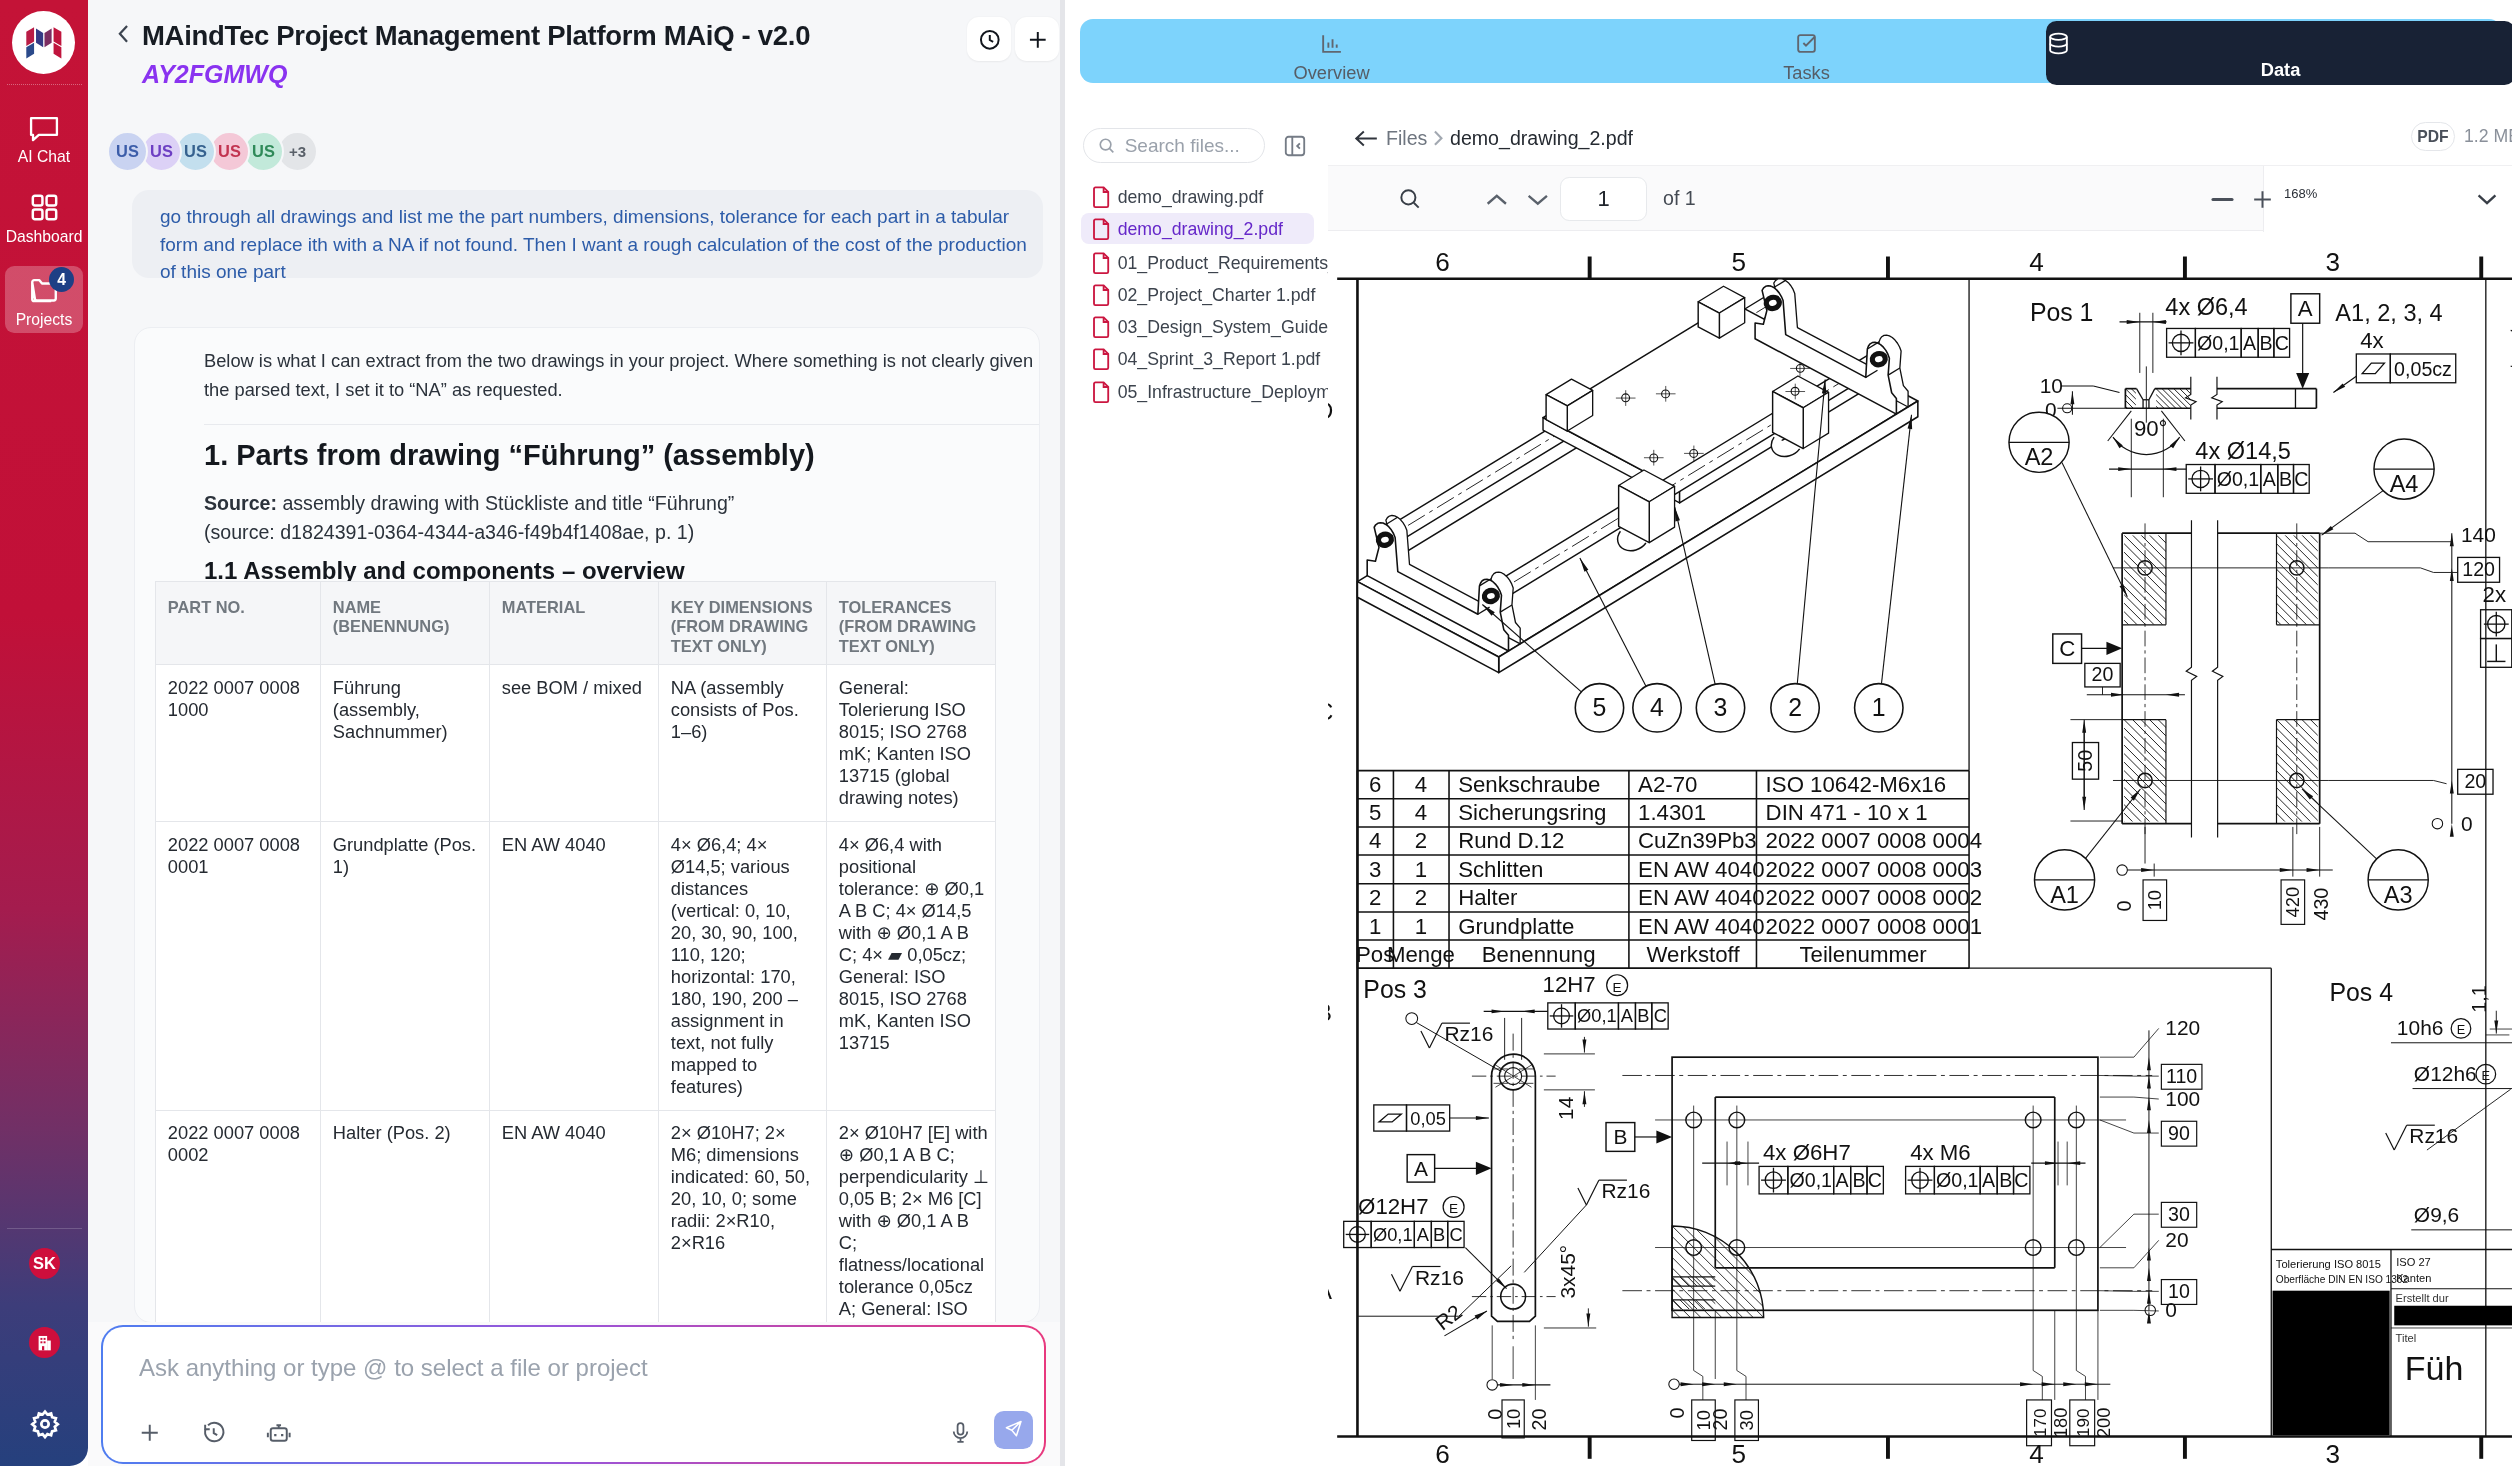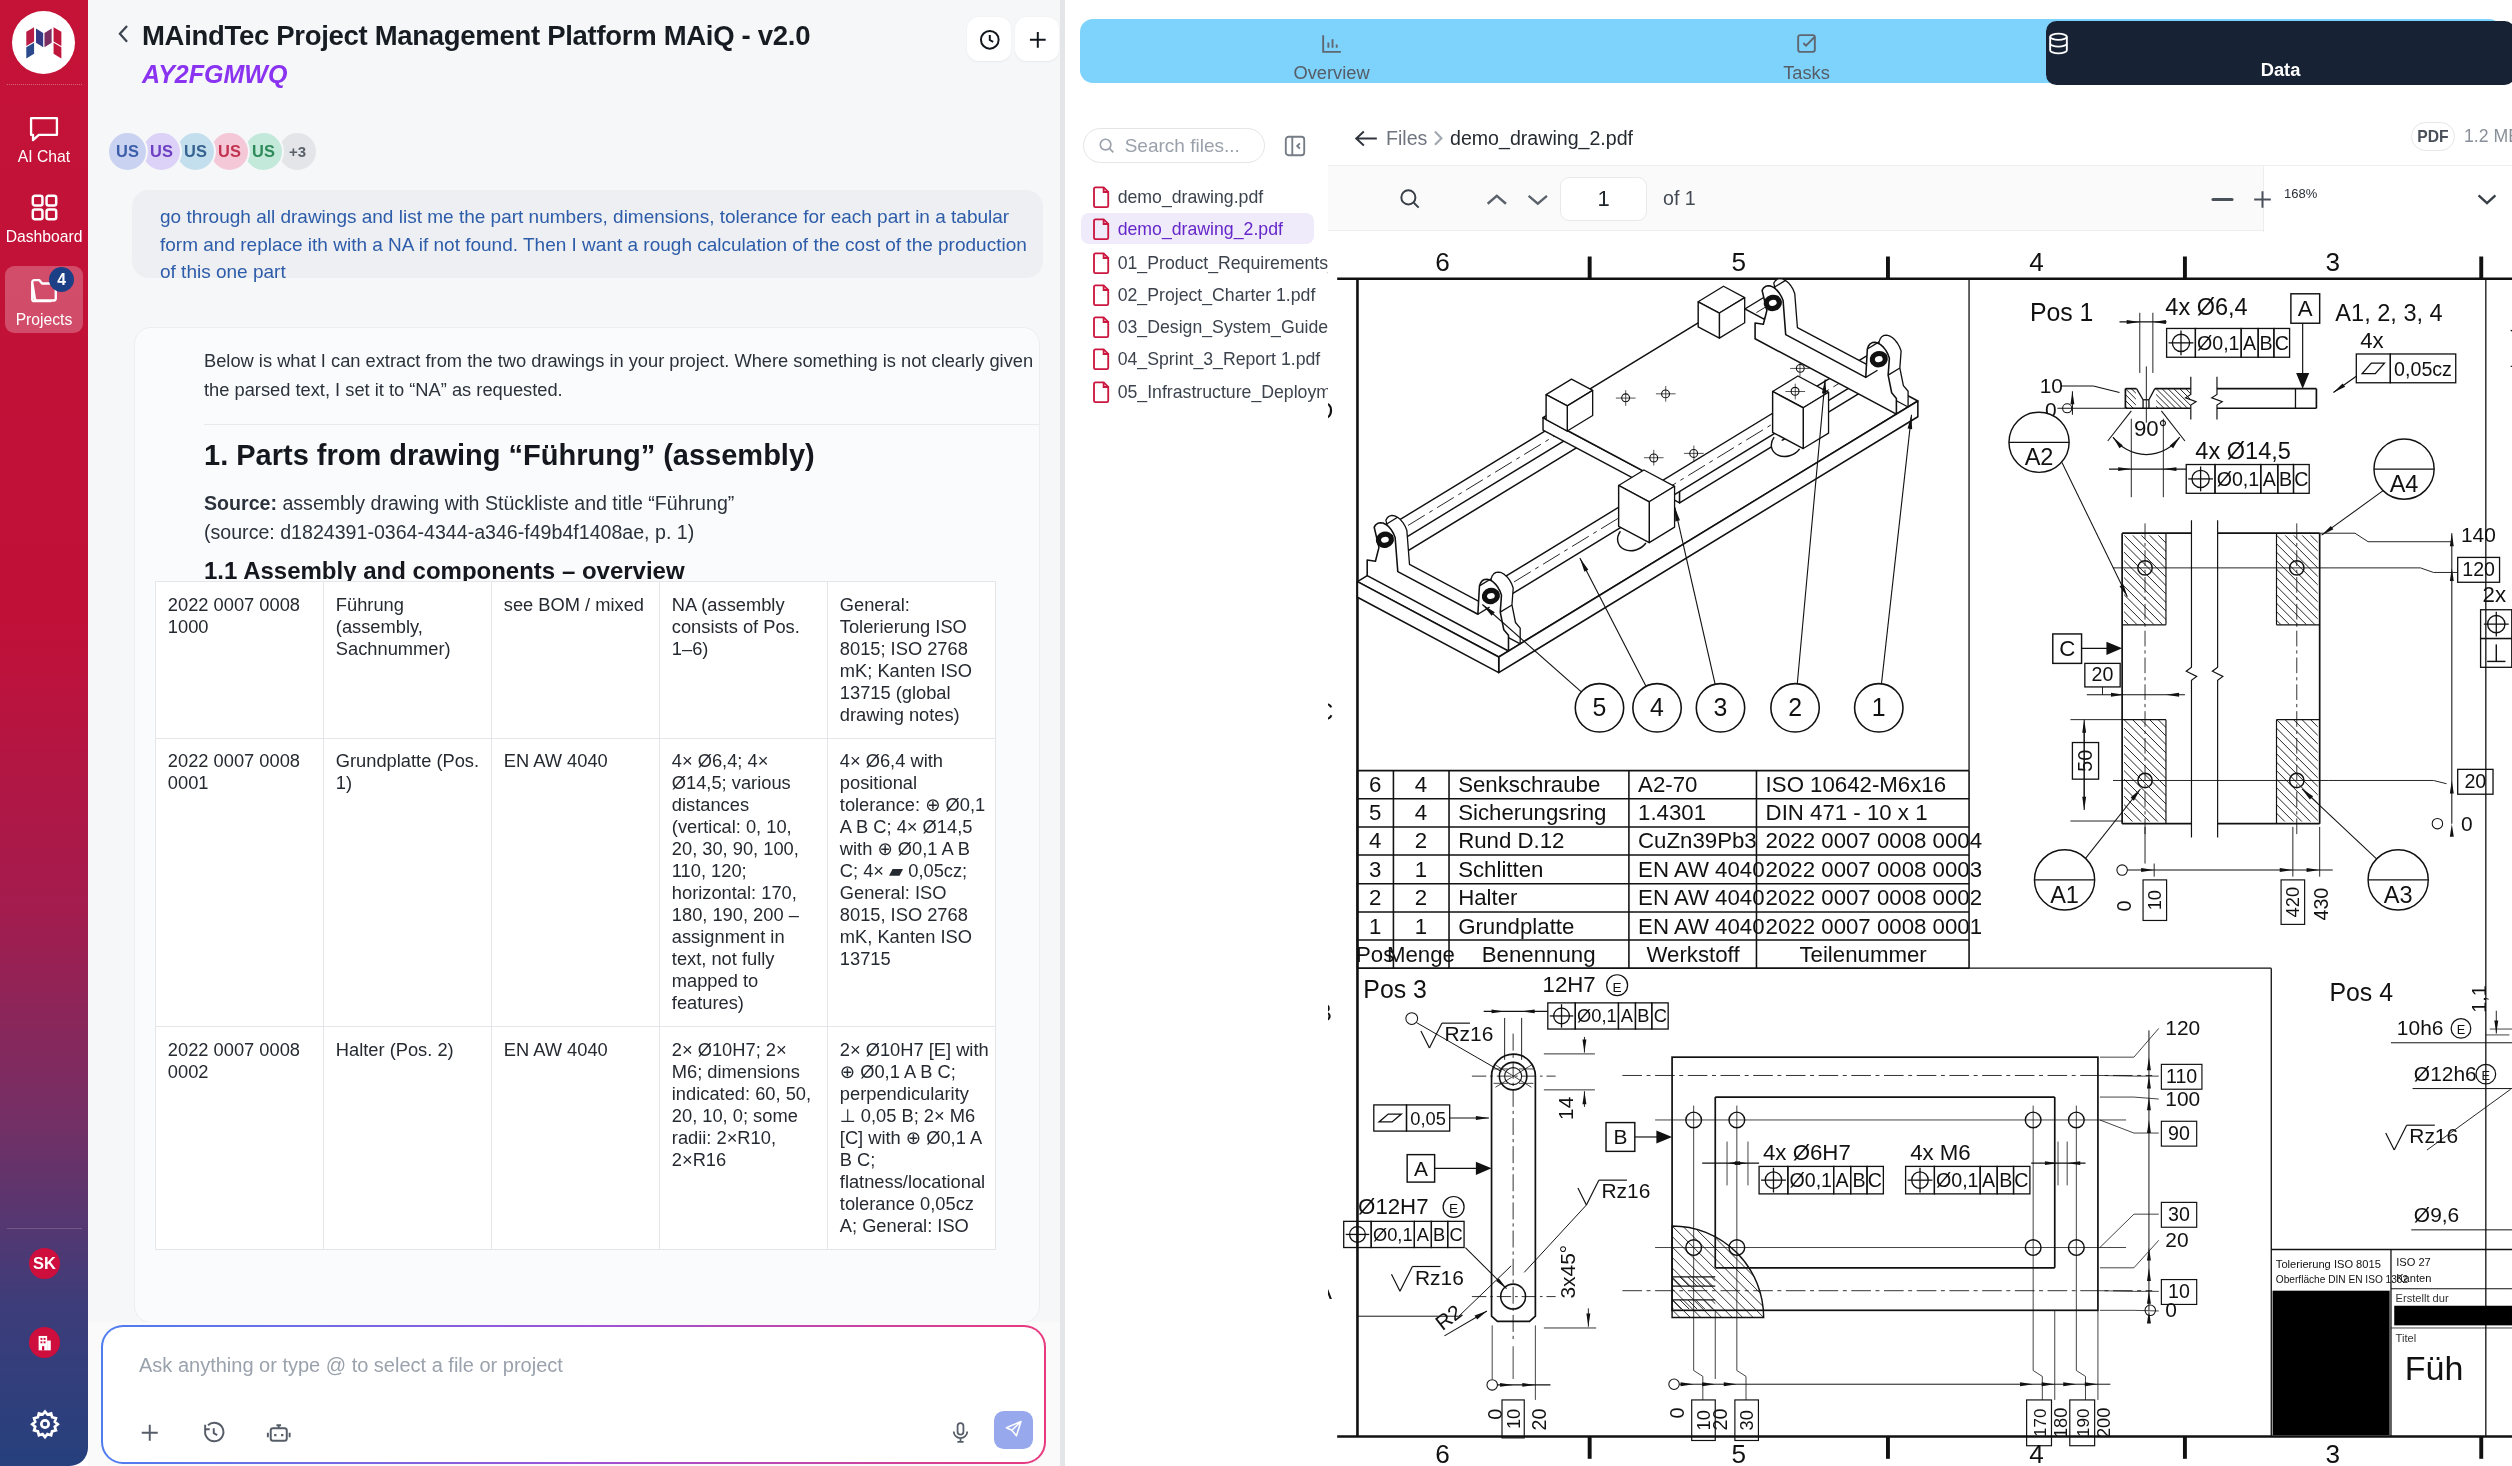--- a/index.html
+++ b/index.html
@@ -136,20 +136,27 @@
       <div>go through all drawings and list me the part numbers, dimensions, tolerance for each part in a tabular form and replace ith with a NA if not found. Then I want a rough calculation of the cost of the production of this one part</div>
     </div>
   <div id="ai-card">
     <div class="ai-inner" style="top:18.3px; font-size:18.3px; line-height:29px;">Below is what I can extract from the two drawings in your project. Where something is not clearly given in the parsed text, I set it to “NA” as requested.</div>
     <div class="ai-inner" style="top:96px; border-top:1.3px solid #e8eaee; width:847px;"></div>
     <div class="ai-inner" style="top:111px; font-size:29px; font-weight:bold; color:#14181e;">1. Parts from drawing “Führung” (assembly)</div>
     <div class="ai-inner" style="top:161px; font-size:19.6px; line-height:29px;"><b>Source:</b> assembly drawing with Stückliste and title “Führung”<br>(source: d1824391-0364-4344-a346-f49b4f1408ae, p. 1)</div>
     <div class="ai-inner" style="top:229px; font-size:24px; font-weight:bold; color:#14181e;">1.1 Assembly and components – overview</div>
     <table id="ptable" style="position:absolute; left:20px; top:253px; width:841px; border-collapse:collapse; table-layout:fixed;">
       <tbody>
+          <tr class="th">
+        <td style="width:165px">PART NO.</td>
+            <td style="width:169px">NAME (BENENNUNG)</td>
+            <td style="width:169px">MATERIAL</td>
+            <td style="width:168px">KEY DIMENSIONS (FROM DRAWING TEXT ONLY)</td>
+            <td style="width:169px">TOLERANCES (FROM DRAWING TEXT ONLY)</td>
+      </tr>
       <tr>
         <td>2022 0007 0008 1000</td>
             <td>Führung (assembly, Sachnummer)</td>
             <td>see BOM / mixed</td>
             <td>NA (assembly consists of Pos. 1–6)</td>
             <td>General: Tolerierung ISO 8015; ISO 2768 mK; Kanten ISO 13715 (global drawing notes)</td>
       </tr>
       <tr>
         <td>2022 0007 0008 0001</td>
             <td>Grundplatte (Pos. 1)</td>
@@ -162,21 +169,21 @@
             <td>Halter (Pos. 2)</td>
             <td>EN AW 4040</td>
             <td>2× Ø10H7; 2× M6; dimensions indicated: 60, 50, 20, 10, 0; some radii: 2×R10, 2×R16</td>
             <td>2× Ø10H7 [E] with ⊕ Ø0,1 A B C; perpendicularity ⊥ 0,05 B; 2× M6 [C] with ⊕ Ø0,1 A B C; flatness/locational tolerance 0,05cz A; General: ISO</td>
       </tr>
     </tbody>
       </table>
   </div>
   <div id="chat-input-zone">
     <div id="inputbox">
-      <div style="position:absolute; left:36px; top:27.5px; font-size:20px; color:#9aa2ad;">Ask anything or type @ to select a file or project</div>
+      <div style="position:absolute; left:36px; top:27.5px; font-size:24px; color:#9aa2ad;">Ask anything or type @ to select a file or project</div>
       <svg style="position:absolute; left:33px; top:92px;" width="27.5" height="27.5" viewBox="0 0 24 24" fill="none" stroke="#565d68" stroke-width="1.7">
           <path d="M12 5 v14 M5 12 h14"></path>
         </svg>
       <svg style="position:absolute; left:97px; top:92px;" width="27.5" height="27.5" viewBox="0 0 24 24" fill="none" stroke="#565d68" stroke-width="1.7">
           <path d="M4.5 5 v4 h4"></path>
           <path d="M4.8 9 a8 8 0 1 0 2.2 -3.5"></path>
           <path d="M12 8 v4.3 l3 1.8"></path>
         </svg>
       <svg style="position:absolute; left:162px; top:92px;" width="27.5" height="27.5" viewBox="0 0 24 24" fill="none" stroke="#565d68" stroke-width="1.7">
           <rect x="5" y="8" width="14" height="11" rx="2"></rect>

